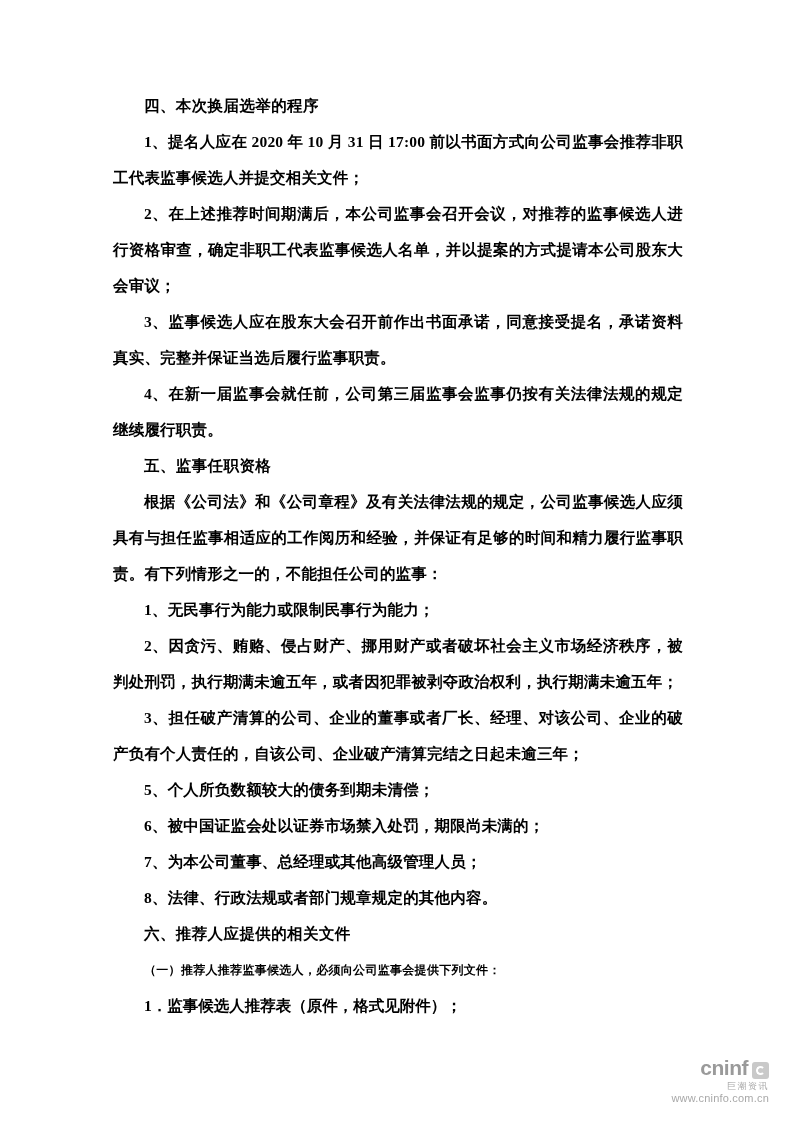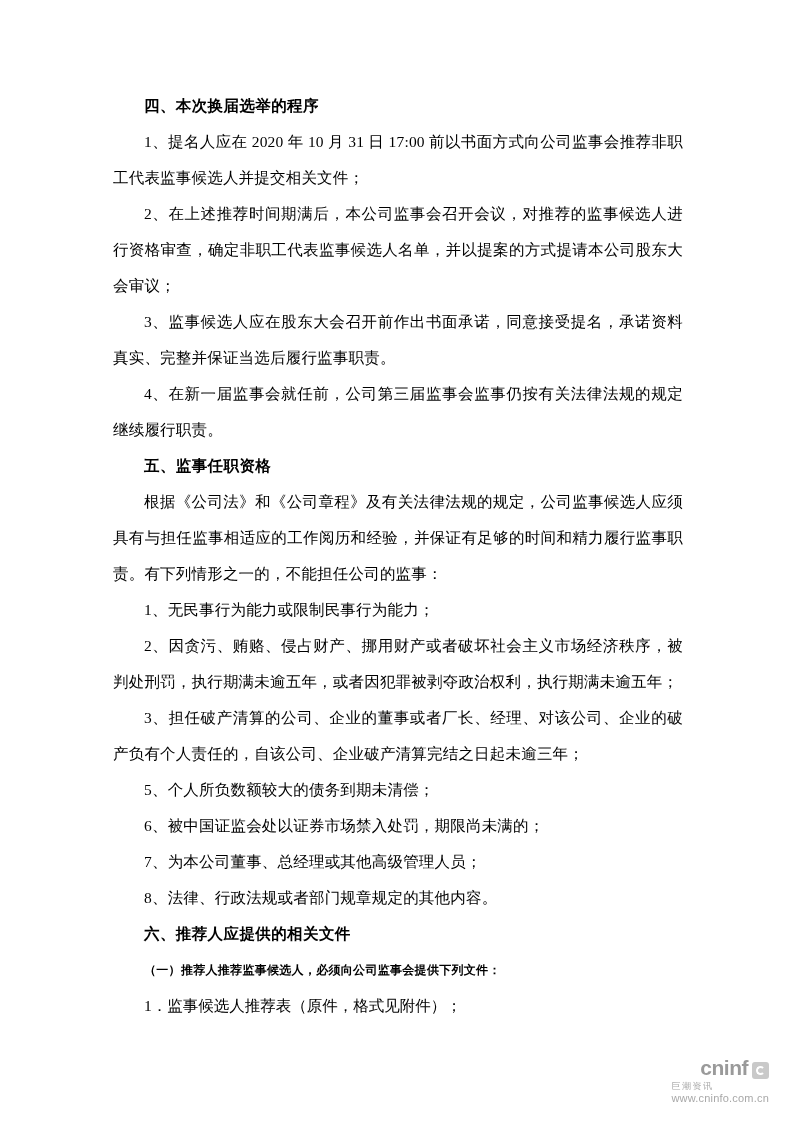--- a/index.html
+++ b/index.html
@@ -46,29 +46,30 @@
     letter-spacing: 0.3px;
   }
   .para {
     font-size: 15.5px;
     line-height: 36px;
     text-indent: 31px;
     margin: 0;
     text-align: justify;
     text-justify: inter-ideograph;
     letter-spacing: 0.2px;
+    font-weight: bold;
   }
   .para.tight {
     letter-spacing: 0px;
   }
   .footer-logo {
     position: absolute;
     right: 24px;
     bottom: 18px;
-    text-align: left;
+    text-align: right;
     font-family: "Liberation Sans", sans-serif;
   }
   .footer-brand {
     display: flex;
     align-items: flex-end;
     justify-content: flex-end;
     gap: 4px;
   }
   .footer-name {
     font-size: 21px;

